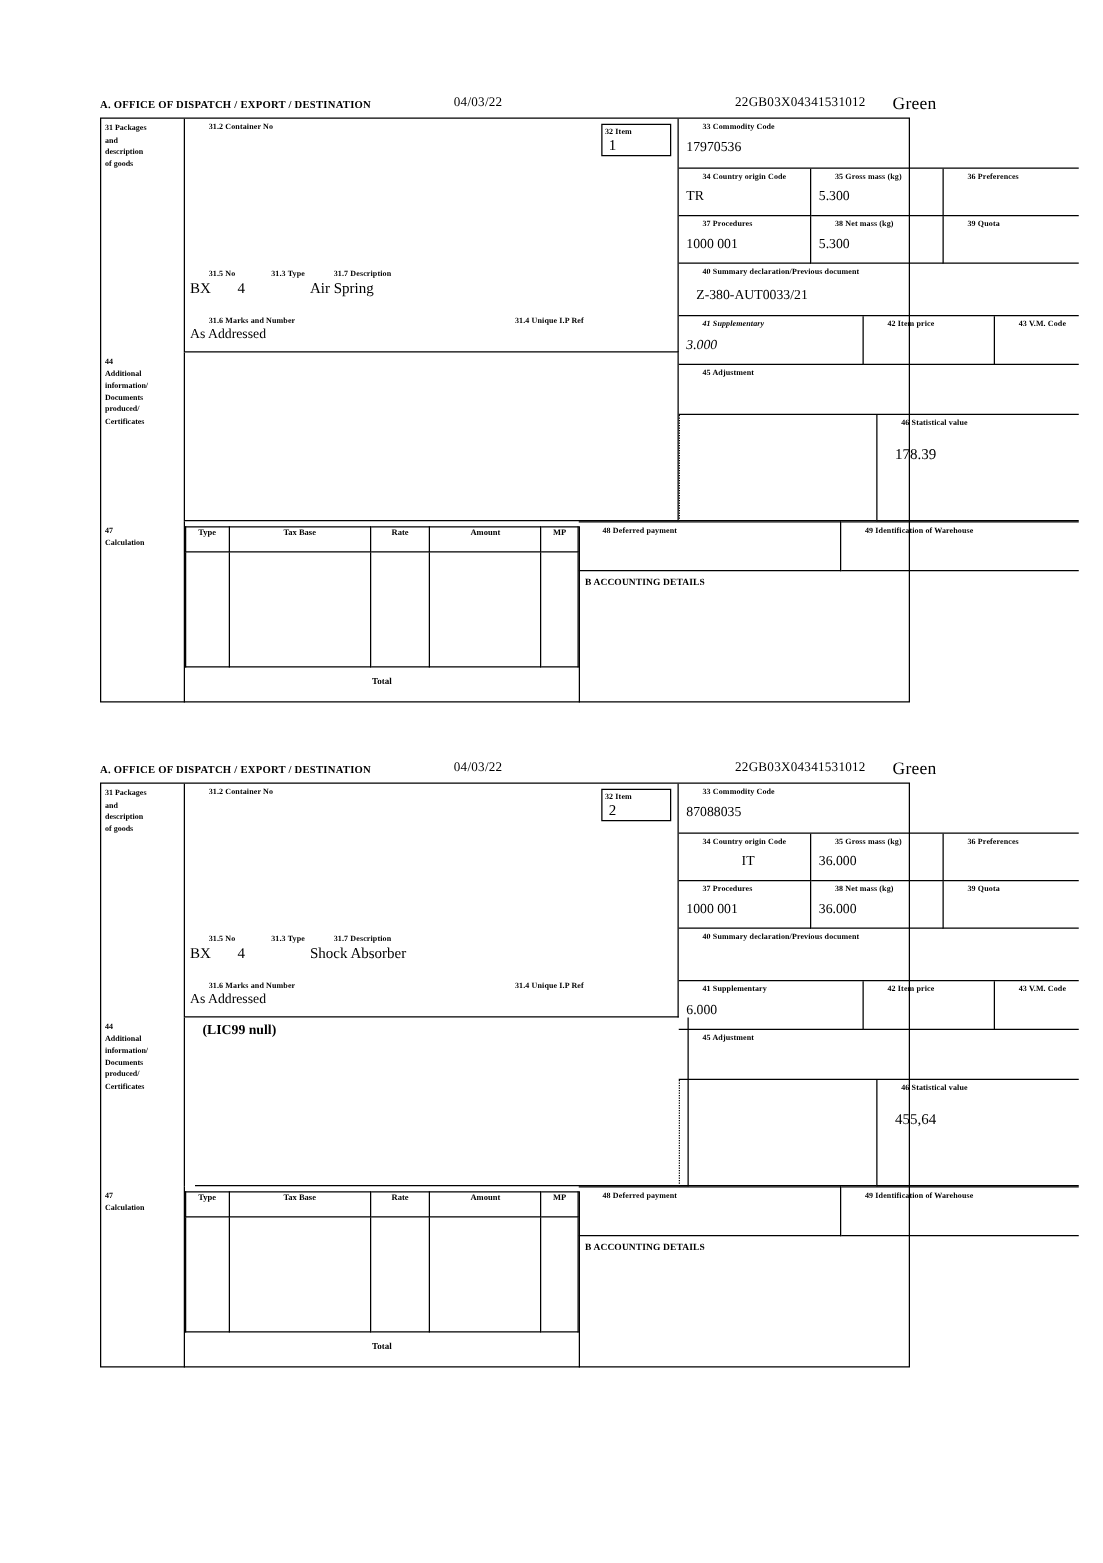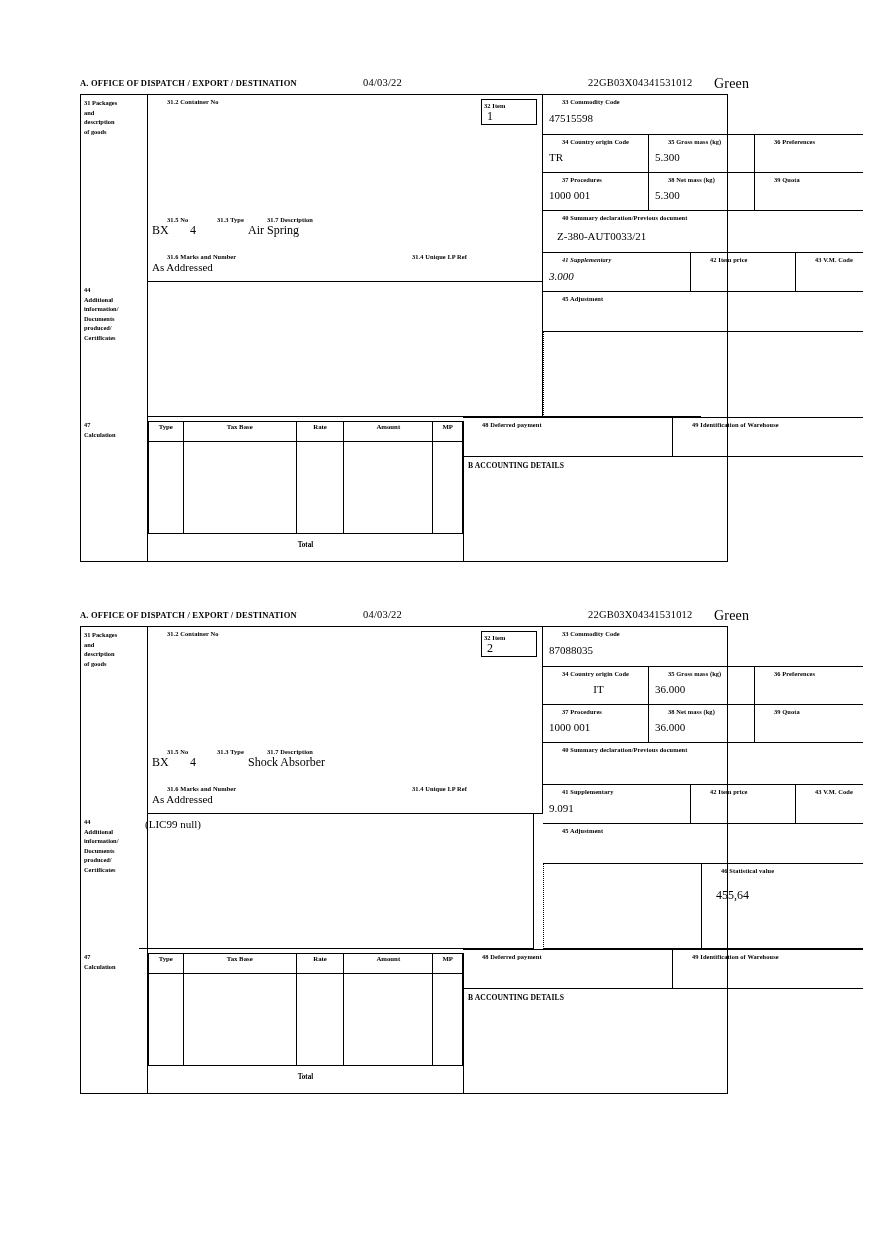--- a/index.html
+++ b/index.html
@@ -188,21 +188,21 @@
         </div>
       </div>
 
       <div class="itembox" style="left:400px;top:4px;width:56px;height:26px;">
         <div class="lbl">32 Item</div>
         <div class="num">1</div>
       </div>
 
       <div class="c bb" style="left:462px;top:0;width:320px;height:40px;">
         <div class="lbl">33 Commodity Code</div>
-        <div class="val" style="padding-top:6px;">47515598</div>
+        <div class="val" style="padding-top:6px;">17970536</div>
       </div>
 
       <div class="c bb br" style="left:462px;top:40px;width:106px;height:38px;">
         <div class="lbl">34 Country origin Code</div>
         <div class="val" style="padding-top:5px;">TR</div>
       </div>
       <div class="c bb br" style="left:568px;top:40px;width:106px;height:38px;">
         <div class="lbl">35 Gross mass (kg)</div>
         <div class="val" style="padding-top:5px;">5.300</div>
       </div>
@@ -256,20 +256,24 @@
       <div class="c br bb" style="left:67px;top:187px;width:395px;height:135px;">
         <div class="val" style="padding-top:4px;font-size:11px;"></div>
       </div>
 
       <div class="c bb" style="left:462px;top:197px;width:320px;height:40px;">
         <div class="lbl">45 Adjustment</div>
         <div class="val" style="padding-top:6px;"></div>
       </div>
 
       <div class="c bb dotted-left" style="left:462px;top:237px;width:158px;height:85px;"></div>
+      <div class="c bb bl" style="left:620px;top:237px;width:162px;height:85px;">
+        <div class="lbl">46 Statistical value</div>
+        <div class="val" style="padding-top:14px;padding-left:14px;font-size:12px;">178.39</div>
+      </div>
 
       <div class="c br" style="left:0;top:322px;width:67px;height:145px;">
         <div class="lbl-blk">
           <div>47</div>
           <div>Calculation</div>
         </div>
       </div>
 
       <div class="c" style="left:67px;top:326px;width:315px;height:113px;">
         <table class="calc">
@@ -394,21 +398,21 @@
         <div class="lbl">39 Quota</div>
         <div class="val" style="padding-top:5px;"></div>
       </div>
 
       <div class="c bb" style="left:462px;top:116px;width:320px;height:42px;">
         <div class="lbl">40 Summary declaration/Previous document</div>
       </div>
 
       <div class="c bb br" style="left:462px;top:158px;width:148px;height:39px;">
         <div class="lbl">41 Supplementary</div>
-        <div class="val" style="padding-top:6px;">9.091</div>
+        <div class="val" style="padding-top:6px;">6.000</div>
       </div>
       <div class="c bb br" style="left:610px;top:158px;width:105px;height:39px;">
         <div class="lbl">42 Item price</div>
         <div class="val" style="padding-top:6px;"></div>
       </div>
       <div class="c bb" style="left:715px;top:158px;width:67px;height:39px;">
         <div class="lbl">43 V.M. Code</div>
         <div class="val" style="padding-top:6px;"></div>
       </div>
 
@@ -416,21 +420,21 @@
         <div class="lbl-blk">
           <div>44</div>
           <div>Additional</div>
           <div>information/</div>
           <div>Documents</div>
           <div>produced/</div>
           <div>Certificates</div>
         </div>
       </div>
 
-      <div class="c br bb" style="left:58px;top:187px;width:395px;height:135px;">
+      <div class="c br bb" style="left:75px;top:187px;width:395px;height:135px;font-weight:bold;">
         <div class="val" style="padding-top:4px;font-size:11px;">(LIC99 null)</div>
       </div>
 
       <div class="c bb" style="left:462px;top:197px;width:320px;height:40px;">
         <div class="lbl">45 Adjustment</div>
         <div class="val" style="padding-top:6px;"></div>
       </div>
 
       <div class="c bb dotted-left" style="left:462px;top:237px;width:158px;height:85px;"></div>
       <div class="c bb bl" style="left:620px;top:237px;width:162px;height:85px;">

